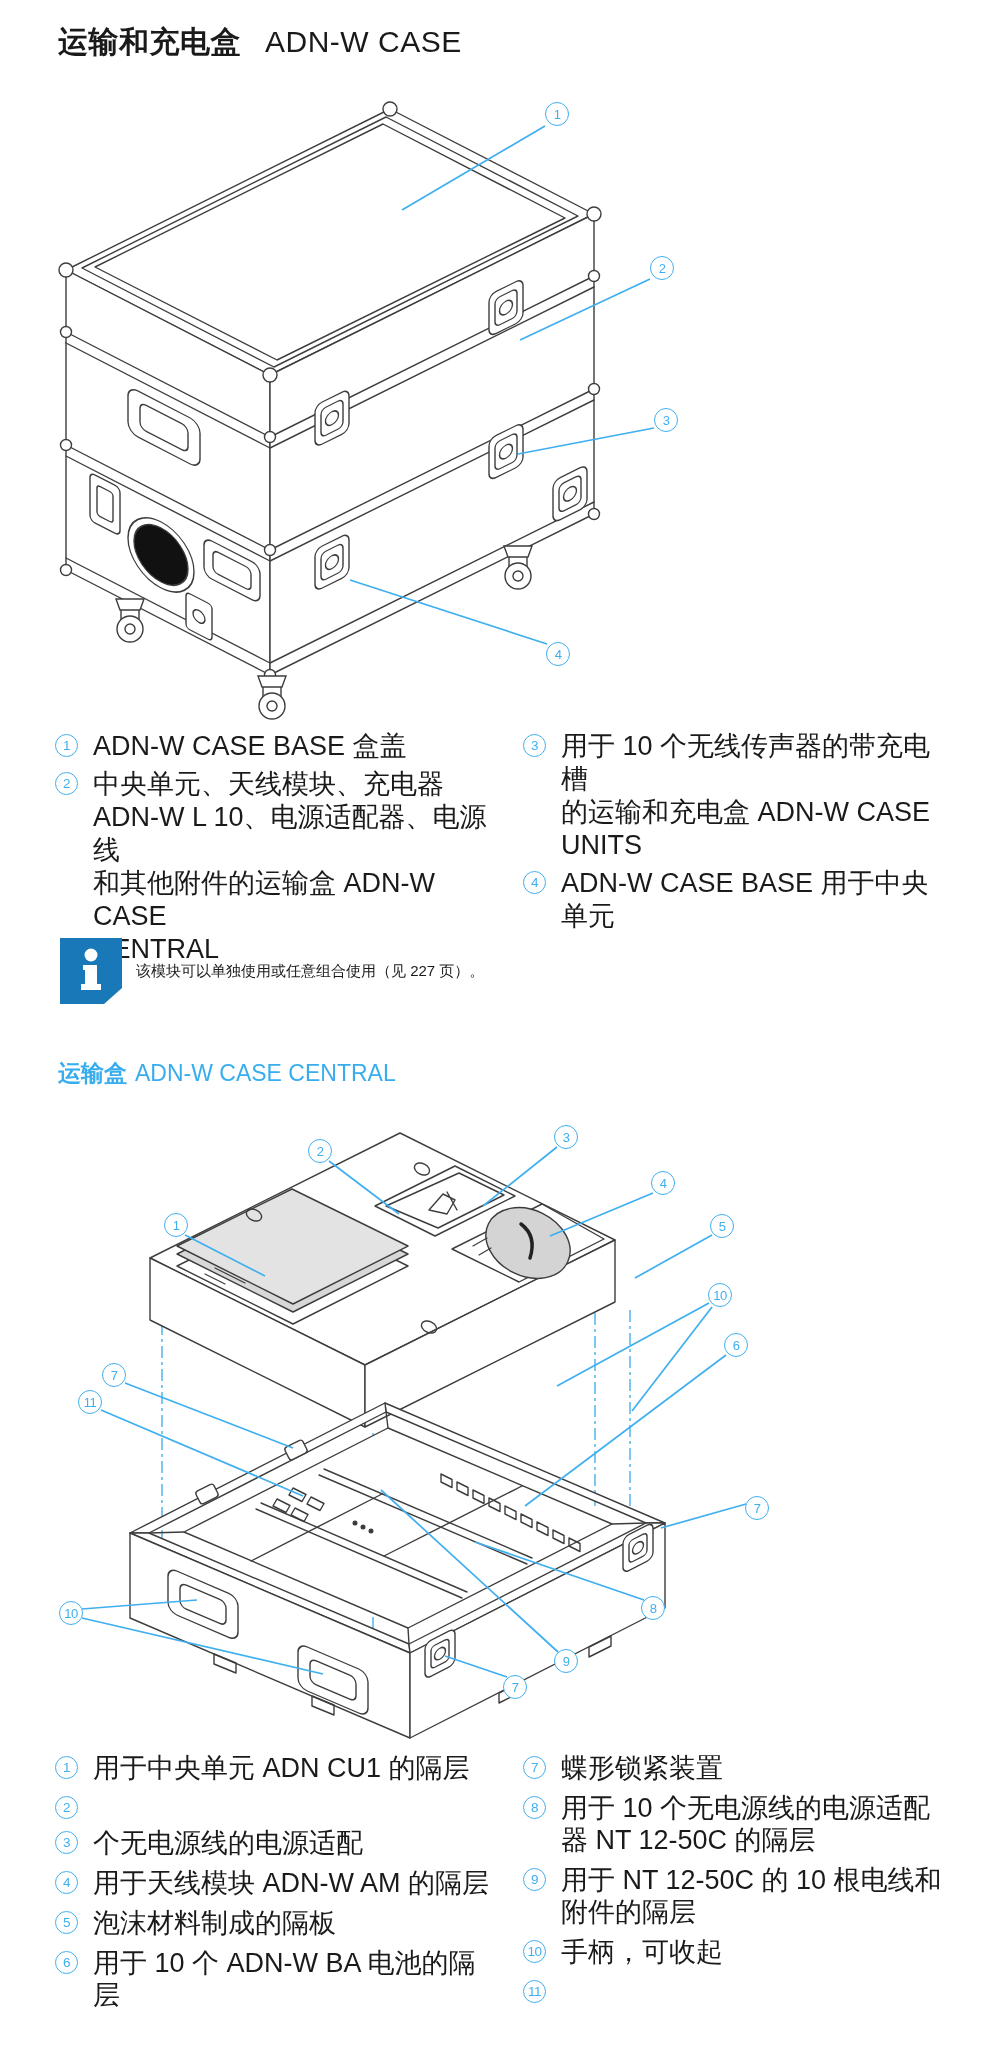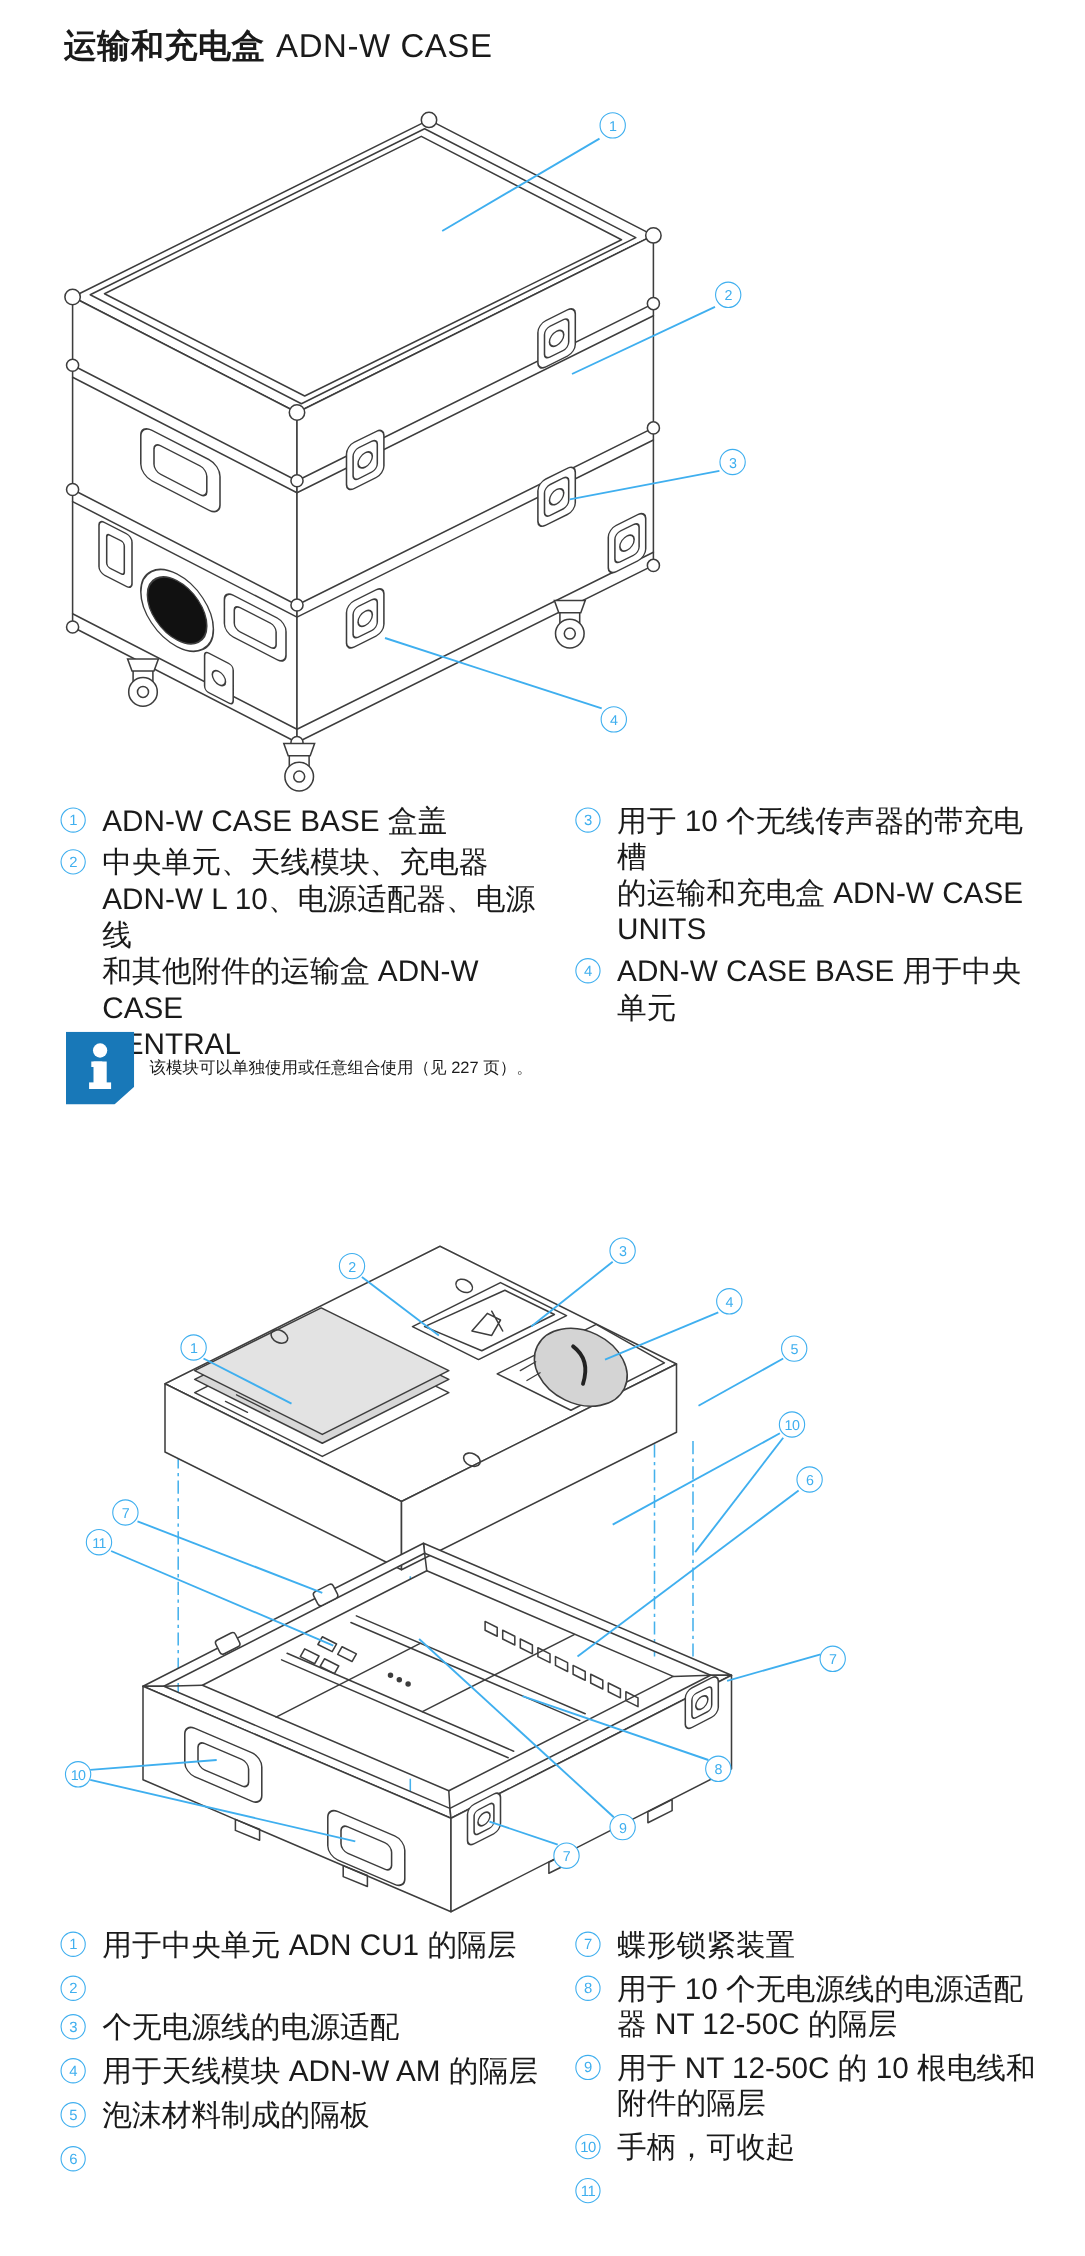--- a/index.html
+++ b/index.html
@@ -6,21 +6,21 @@
     --accent:#3FAFEF;
     --sub-blue:#38ADEE;
     --note-blue:#1878B8;
     --ink:#1a1a1a;
     --line:#3d3d3d;
   }
   *{margin:0;padding:0;box-sizing:border-box;}
   body{background:#fff;font-family:"Liberation Sans",sans-serif;color:var(--ink);}
   .page{position:relative;width:986px;height:2051px;background:#ffffff;overflow:hidden;}
   .title{position:absolute;left:58px;top:22px;font-size:30px;font-weight:700;letter-spacing:0.5px;}
-  .title .en{font-weight:400;margin-left:10px;}
+  .title .en{font-weight:400;margin-left:24px;}
   .fig{position:absolute;}
   .fig svg{display:block;}
   .co{position:absolute;width:24px;height:24px;border:1.7px solid var(--accent);border-radius:50%;
       color:var(--accent);display:flex;align-items:center;justify-content:center;
       font-size:13px;letter-spacing:-0.5px;background:#fff;line-height:1;}
   .legend{position:absolute;}
   .lcol{position:absolute;top:0;}
   .li{display:flex;gap:15px;margin-bottom:5px;align-items:flex-start;}
   .lnum{flex:0 0 23px;width:23px;height:23px;border:1.6px solid var(--accent);border-radius:50%;
         color:var(--accent);font-size:13.5px;letter-spacing:-0.5px;display:flex;align-items:center;
@@ -195,20 +195,23 @@
     <svg class="note-icon" viewBox="0 0 62 66">
       <polygon points="0,0 62,0 62,50 44,66 0,66" fill="#1878B8"></polygon>
       <circle cx="31" cy="17" r="6.5" fill="#fff"></circle>
       <rect x="25" y="27" width="12" height="23" fill="#fff"></rect>
       <rect x="21" y="46" width="20" height="6" fill="#fff"></rect>
       <rect x="23" y="27" width="10" height="5" fill="#fff"></rect>
     </svg>
     <div class="note-text">该模块可以单独使用或任意组合使用（见 227 页）。</div>
   </div>
 
+  <h2 class="subtitle">
+    <span class="zh">运输盒</span><span class="en">ADN-W CASE CENTRAL</span>
+  </h2>
 
   <div class="fig" style="left:55px;top:1118px;width:800px;height:632px;">
     <svg width="800" height="632" viewBox="0 0 800 632">
 
       <g stroke="#45B1EC" stroke-width="1.4" stroke-dasharray="12 4 3 4">
         <line x1="107" y1="205" x2="107" y2="428"></line>
         <line x1="318" y1="315" x2="318" y2="515"></line>
         <line x1="540" y1="195" x2="540" y2="388"></line>
         <line x1="575" y1="192" x2="575" y2="398"></line>
       </g>
@@ -367,20 +370,21 @@
       <div class="li">
         <span class="lnum">4</span>
         <span class="ltxt">用于天线模块 ADN-W AM 的隔层</span>
       </div>
       <div class="li">
         <span class="lnum">5</span>
         <span class="ltxt">泡沫材料制成的隔板</span>
       </div>
       <div class="li">
         <span class="lnum">6</span>
+        <span class="ltxt">用于 10 个 ADN-W BA 电池的隔层</span>
       </div>
     </div>
     <div class="lcol" style="left:468px;width:430px;">
       <div class="li">
         <span class="lnum">7</span>
         <span class="ltxt">蝶形锁紧装置</span>
       </div>
       <div class="li">
         <span class="lnum">8</span>
         <span class="ltxt">用于 10 个无电源线的电源适配

